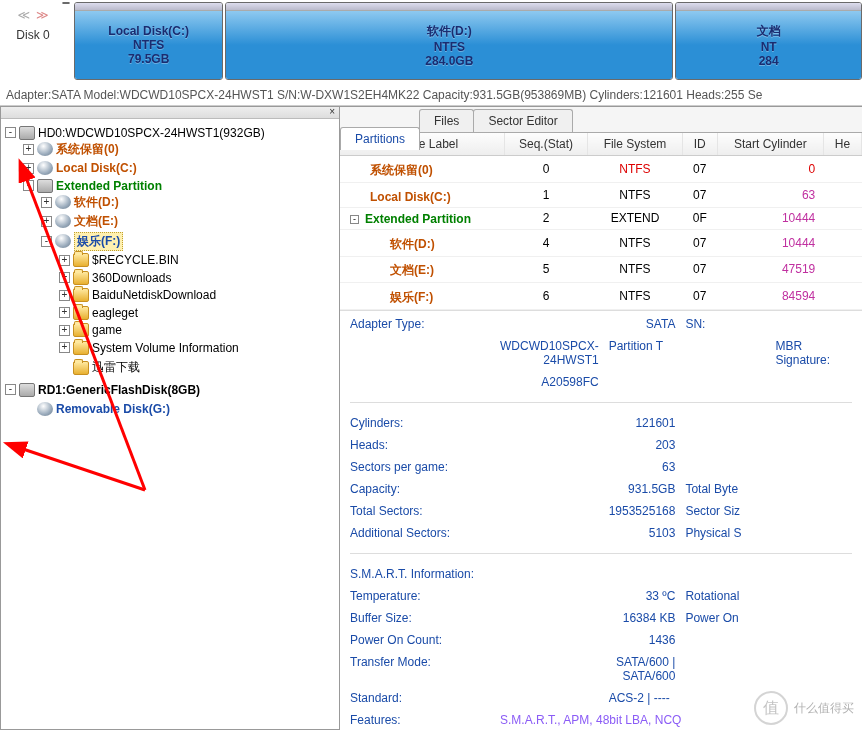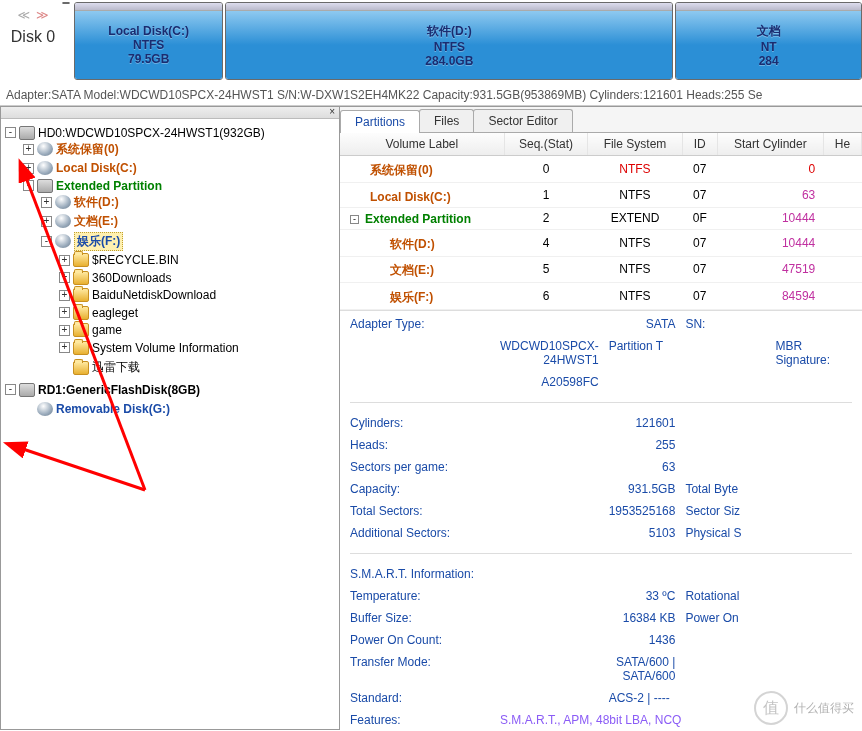--- a/index.html
+++ b/index.html
@@ -4,21 +4,21 @@
 <style>
 * { box-sizing: border-box; margin: 0; padding: 0; font-family: Tahoma, Arial, sans-serif; font-size: 12px; }
 body { background: #fff; overflow: hidden; width: 862px; height: 731px; position: relative; }
 
 
 .top-bar { height: 85px; display: flex; align-items: flex-start; padding: 2px 0 0 8px; gap: 4px; }
 .nav-arrows { display: flex; flex-direction: column; align-items: center; width: 50px; padding-top: 6px; }
 .arrows-row { display: flex; gap: 6px; font-size: 18px; color: #888; }
 .arrows-row span:first-child { color: #aaa; }
 .arrows-row span:last-child { color: #d88; }
-.disk-label { font-size: 16px; color: #333; margin-top: 6px; }
+.disk-label { font-size: 12px; color: #333; margin-top: 6px; }
 .disk-bar { flex: 1; display: flex; gap: 2px; align-items: stretch; height: 78px; overflow: hidden; }
 .part-block { border: 1px solid #6a6a6a; border-radius: 3px; display: flex; flex-direction: column; overflow: hidden; min-width: 0; }
 .part-header { height: 8px; background: linear-gradient(#dde, #bbc); border-bottom: 1px solid #aaa; }
 .part-body { flex: 1; background: linear-gradient(#8ec9f0, #2b8fd6 50%, #2b8fd6); color: #1a2c70; display: flex; flex-direction: column; align-items: center; justify-content: center; font-size: 13px; font-weight: bold; text-shadow: 0 1px 0 rgba(255,255,255,0.3); }
 .part-body .pb-line { white-space: nowrap; }
 .small-strip { width: 8px; background: linear-gradient(#8ec9f0, #2b8fd6); border:1px solid #6a6a6a; border-radius:3px; }
 .w-local { width: 160px; }
 .w-soft { width: 480px; }
 .w-doc { width: 200px; }
 
@@ -45,21 +45,21 @@
 .tree .lbl { color: #000; }
 .tree .lbl-ora { color: #c05000; font-weight: bold; }
 .tree .lbl-grn { color: #008000; font-weight: bold; }
 .tree .lbl-blue { color: #1a4ba8; font-weight: bold; }
 .tree .lbl-sel { background: #fff0b0; border: 1px dotted #c0a030; padding: 0 2px; }
 
 
 .detail-panel { flex: 1; border-top: 1px solid #999; background: #fff; overflow: hidden; display:flex; flex-direction:column; }
 .tabs { display: flex; border-bottom: 1px solid #aaa; background: #f5f5f5; padding-top: 2px; }
 .tab { padding: 4px 14px; border: 1px solid #aaa; border-bottom: none; margin-right: -1px; background: #f0f0f0; color: #333; cursor: pointer; border-radius: 3px 3px 0 0; }
-.tab.active { background: #fff; color: #1a4ba8; font-weight: normal; position:relative; top:1px; }
+.tab.active { background: #fff; color: #1a4ba8; font-weight: normal; position:relative; top:18px; }
 
 .part-table { width: 100%; border-collapse: collapse; }
 .part-table th { text-align: center; font-weight: normal; padding: 4px 8px; border-bottom: 1px solid #ccc; border-right: 1px solid #e5e5e5; background: linear-gradient(#fdfdfd,#eee); color: #333; }
 .part-table td { padding: 3px 8px; border-bottom: 1px solid #f0f0f0; }
 .part-table .ico-cell { display:inline-flex; align-items:center; gap:4px; }
 .part-table .exp-sm { display:inline-block; width:9px; height:9px; border:1px solid #888; font-size:9px; line-height:7px; text-align:center; margin-right:2px; }
 .c-ora { color: #c05000; font-weight: bold; }
 .c-grn { color: #008000; font-weight: bold; }
 .c-red { color: #d00; }
 .c-mag { color: #c030a0; }
@@ -337,21 +337,21 @@
         <div></div>
         <div></div>
       <div class="sep"></div>
       <div class="k">Cylinders:</div>
         <div></div>
         <div class="v">121601</div>
         <div></div>
         <div></div>
       <div class="k">Heads:</div>
         <div></div>
-        <div class="v">255</div>
+        <div class="v">203</div>
         <div></div>
         <div></div>
       <div class="k">Sectors per game:</div>
         <div></div>
         <div class="v">63</div>
         <div></div>
         <div></div>
       <div class="k">Capacity:</div>
         <div></div>
         <div class="v">931.5GB</div>

